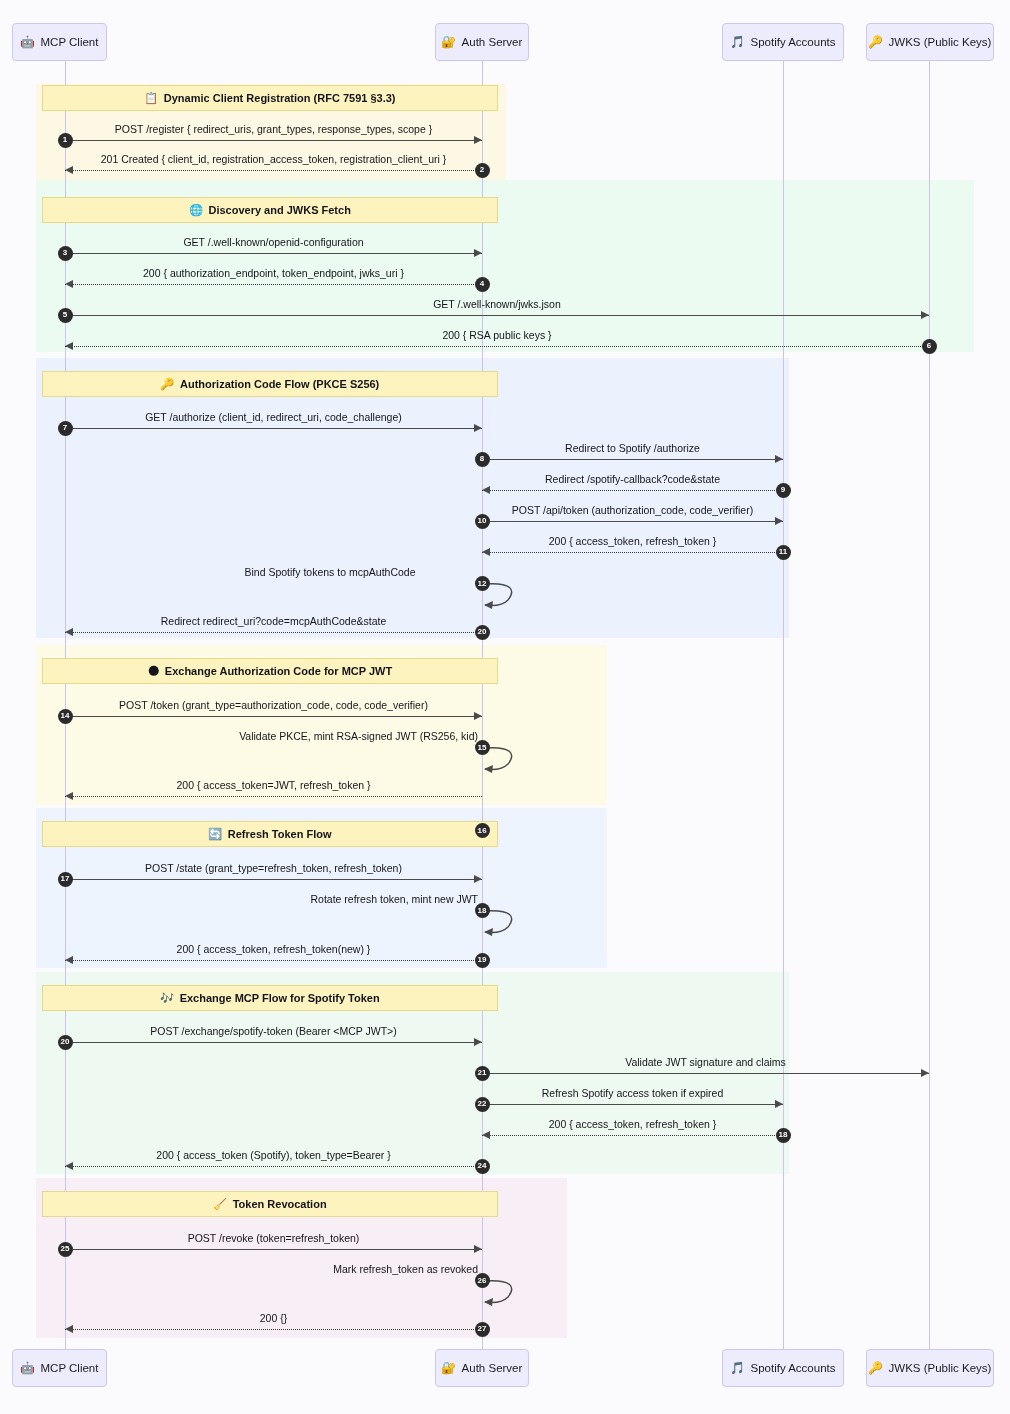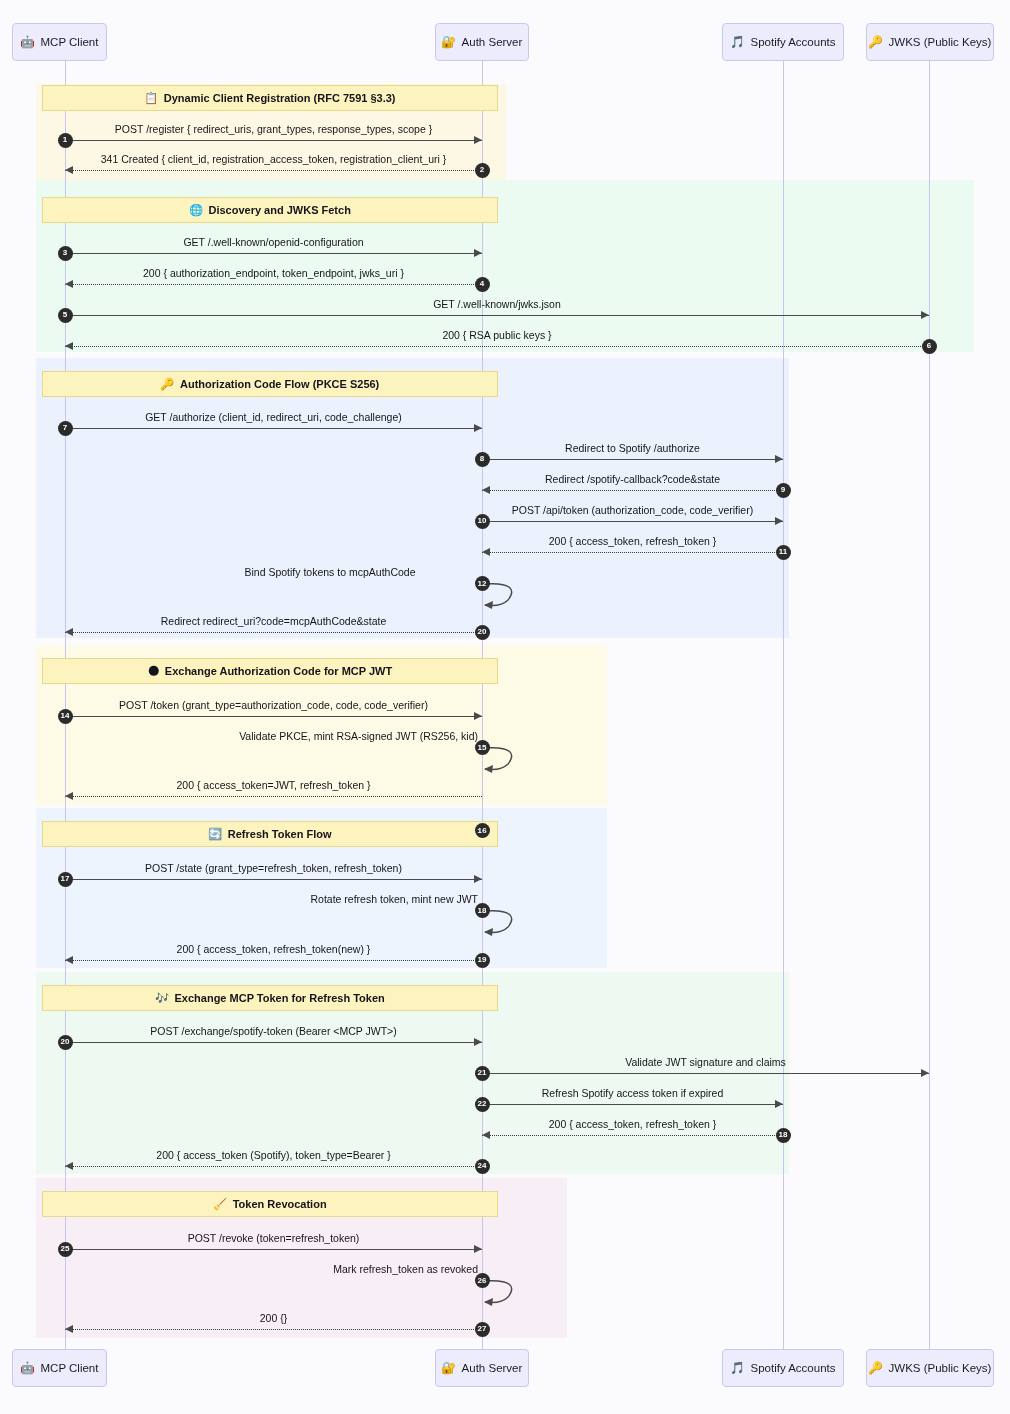--- a/index.html
+++ b/index.html
@@ -125,33 +125,33 @@
     <div class="sect-title" style="left: 42px; top: 658px; width: 456px;">
       <span class="emoji">🌑</span>
       <span>Exchange Authorization Code for MCP JWT</span>
     </div>
     <div class="sect-title" style="left: 42px; top: 821px; width: 456px;">
       <span class="emoji">🔄</span>
       <span>Refresh Token Flow</span>
     </div>
     <div class="sect-title" style="left: 42px; top: 985px; width: 456px;">
       <span class="emoji">🎶</span>
-      <span>Exchange MCP Token for Refresh Token</span>
+      <span>Exchange MCP Flow for Spotify Token</span>
     </div>
     <div class="sect-title" style="left: 42px; top: 1191px; width: 456px;">
       <span class="emoji">🧹</span>
       <span>Token Revocation</span>
     </div>
     <div class="msg-line" style="left: 65px; top: 140px; width: 417px;"></div>
     <div class="arrowhead right" style="left: 474px; top: 136px;"></div>
     <div class="msg-label" style="left: 65px; top: 123px; width: 417px;">POST /register { redirect_uris, grant_types, response_types, scope }</div>
     <div class="seq-num" style="left: 57.5px; top: 132.5px;">1</div>
     <div class="msg-line dashed" style="left: 65px; top: 170px; width: 417px;"></div>
     <div class="arrowhead left" style="left: 65px; top: 166px;"></div>
-    <div class="msg-label" style="left: 65px; top: 153px; width: 417px;">341 Created { client_id, registration_access_token, registration_client_uri }</div>
+    <div class="msg-label" style="left: 65px; top: 153px; width: 417px;">201 Created { client_id, registration_access_token, registration_client_uri }</div>
     <div class="seq-num" style="left: 474.5px; top: 162.5px;">2</div>
     <div class="msg-line" style="left: 65px; top: 253px; width: 417px;"></div>
     <div class="arrowhead right" style="left: 474px; top: 249px;"></div>
     <div class="msg-label" style="left: 65px; top: 236px; width: 417px;">GET /.well-known/openid-configuration</div>
     <div class="seq-num" style="left: 57.5px; top: 245.5px;">3</div>
     <div class="msg-line dashed" style="left: 65px; top: 284px; width: 417px;"></div>
     <div class="arrowhead left" style="left: 65px; top: 280px;"></div>
     <div class="msg-label" style="left: 65px; top: 267px; width: 417px;">200 { authorization_endpoint, token_endpoint, jwks_uri }</div>
     <div class="seq-num" style="left: 474.5px; top: 276.5px;">4</div>
     <div class="msg-line" style="left: 65px; top: 315px; width: 864px;"></div>

